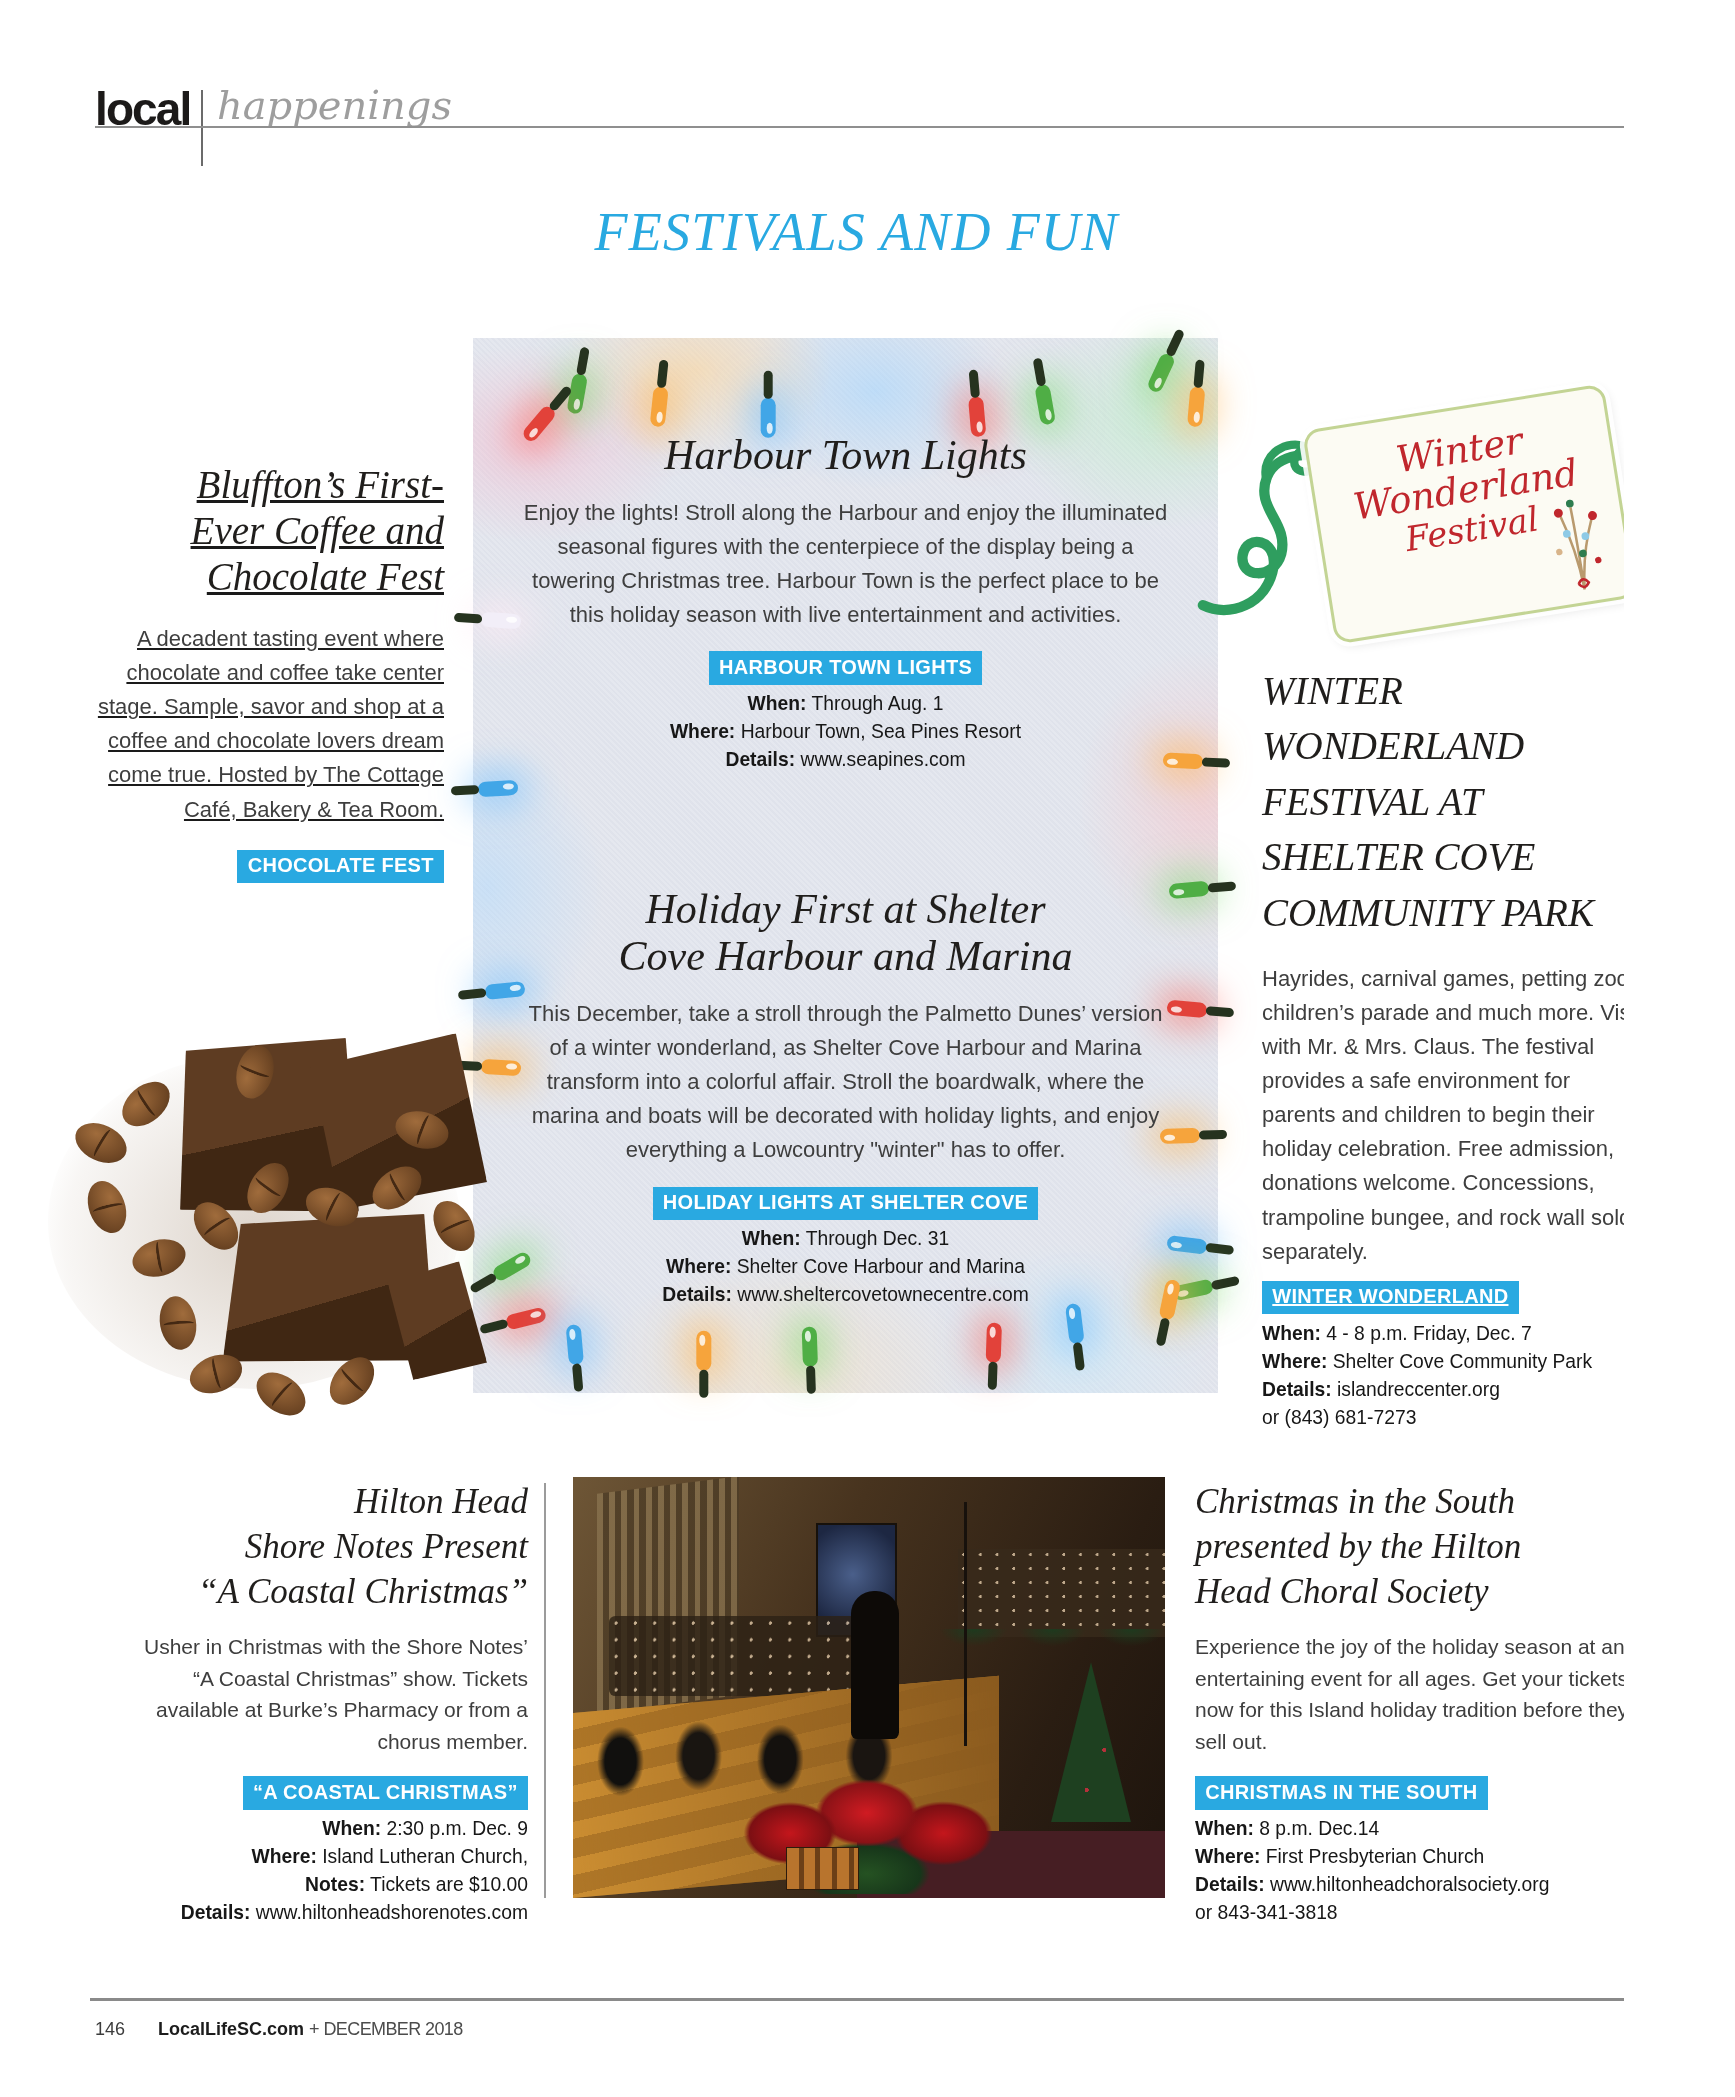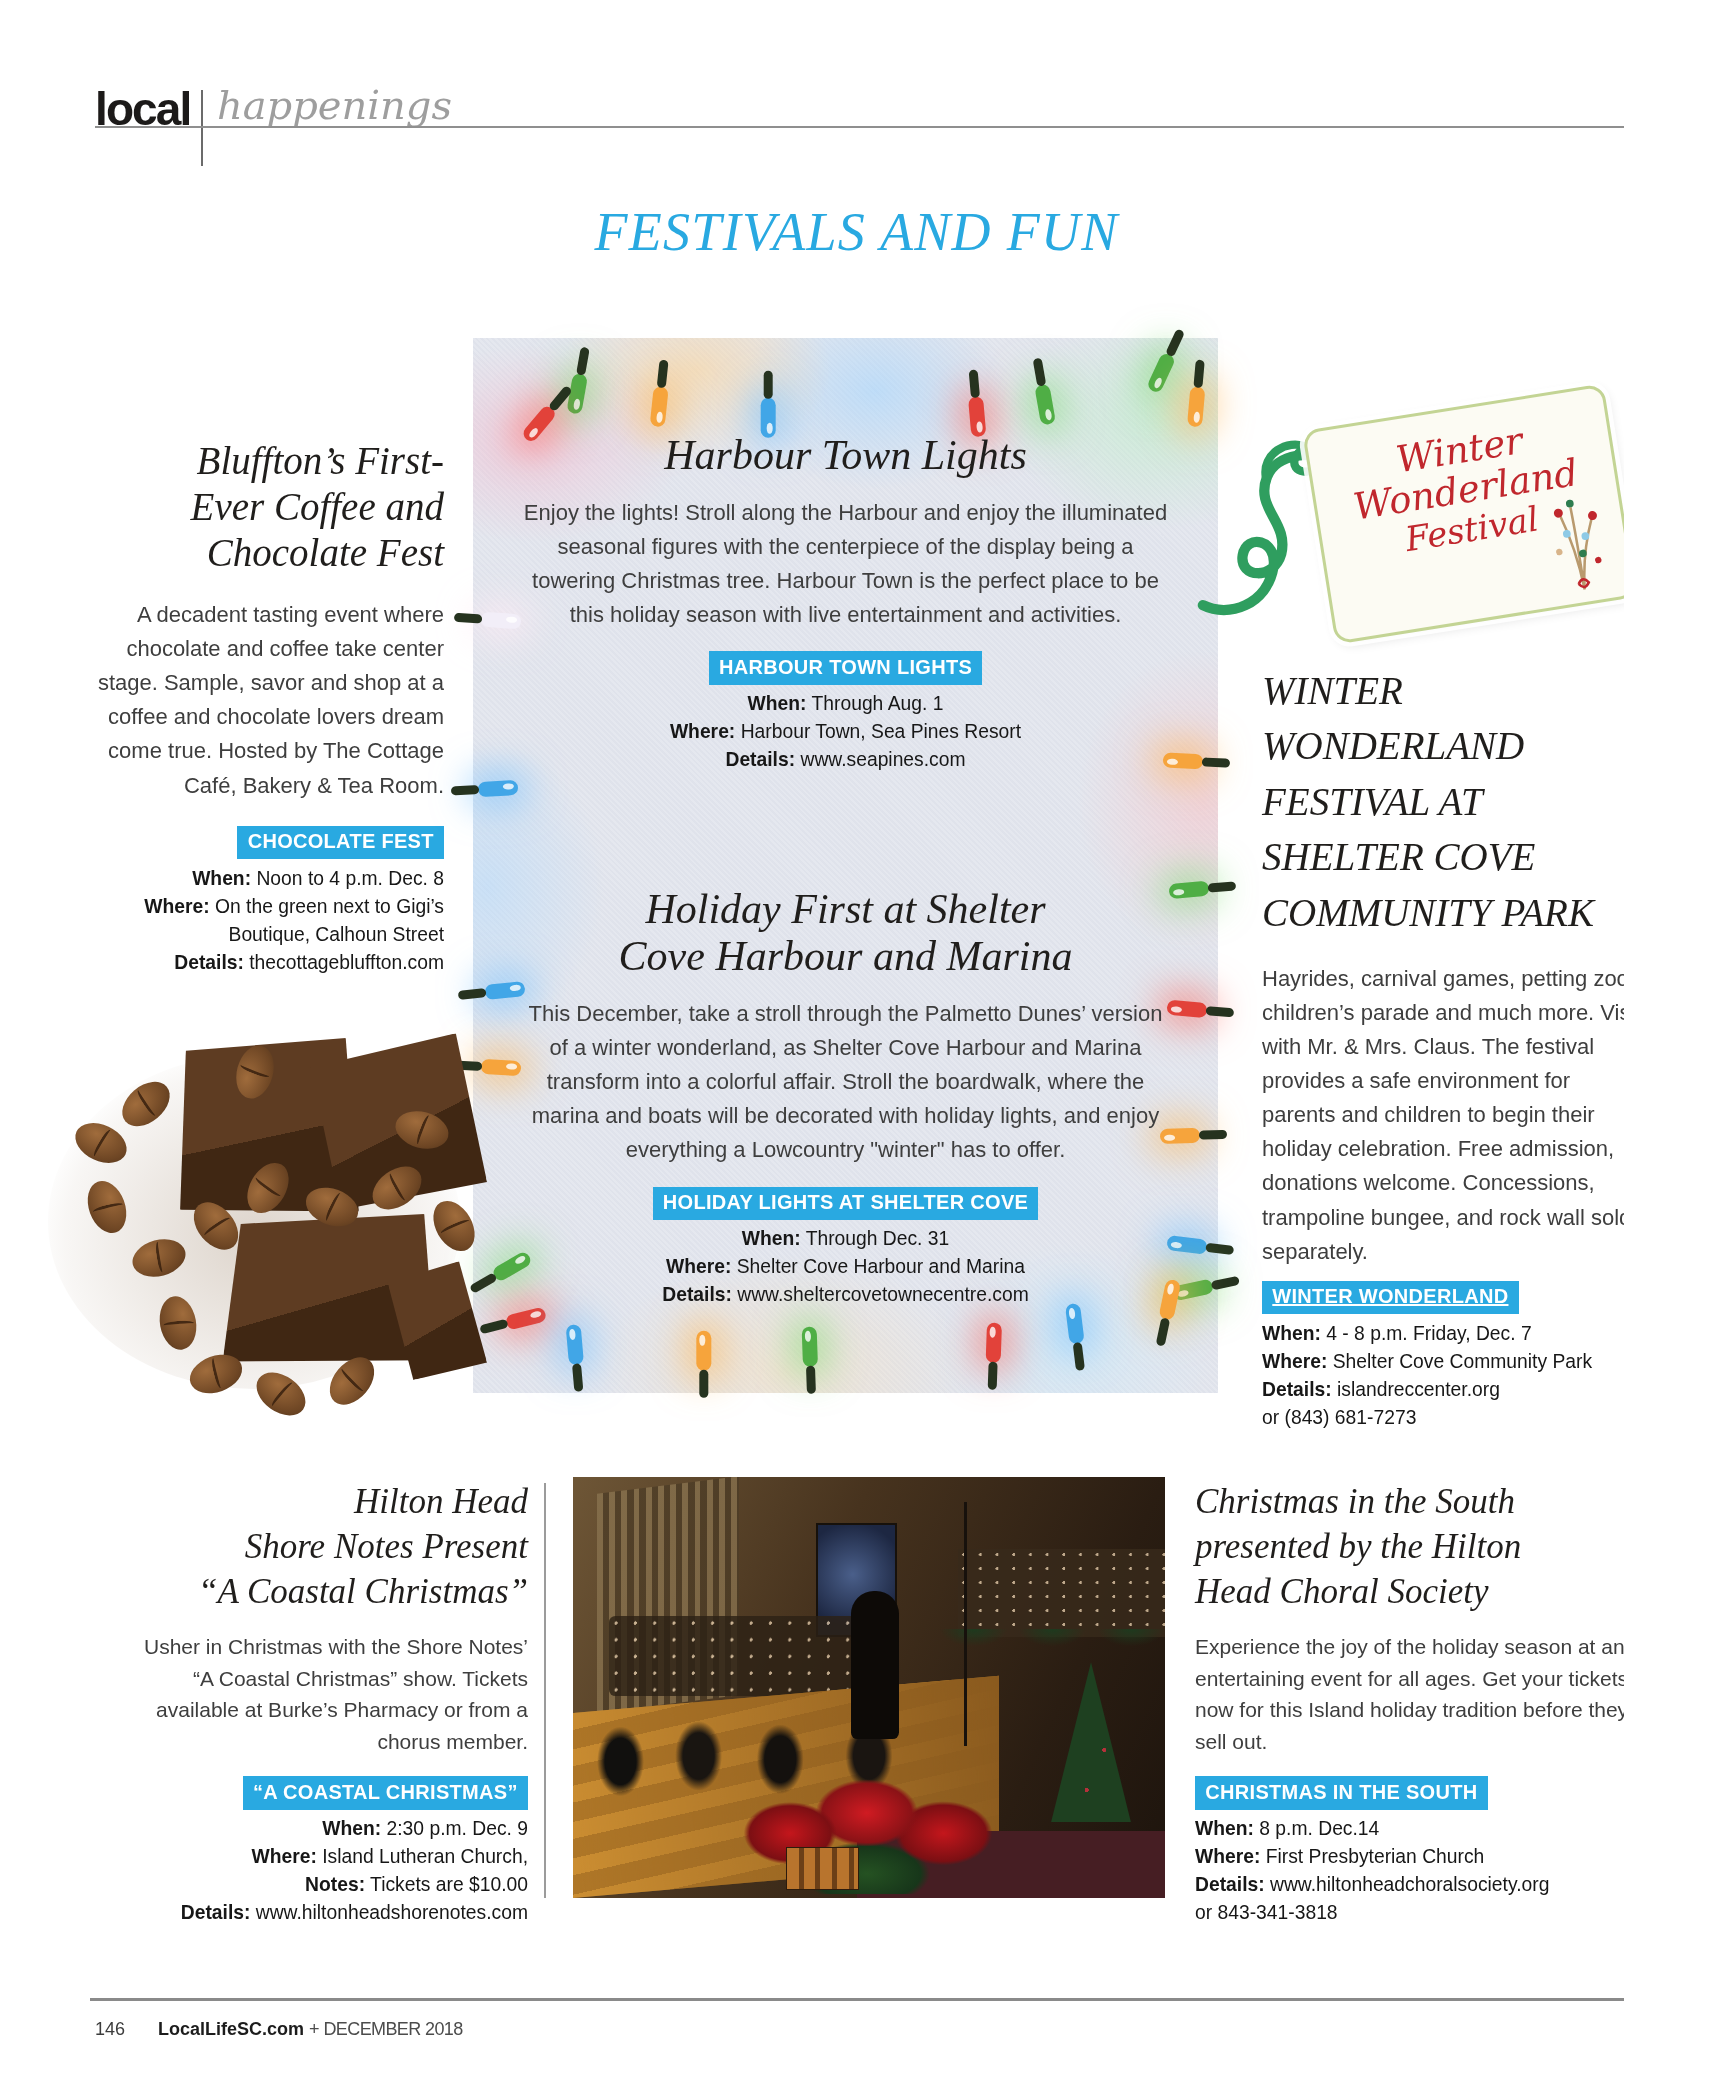--- a/index.html
+++ b/index.html
@@ -26,21 +26,21 @@
   .badge{display:inline-block;background:#29a9e1;color:#fff;font-weight:bold;font-size:20px;
          padding:4.5px 10.3px 5.8px 10.3px;letter-spacing:0.3px;}
   .info{font-size:19.3px;line-height:1.45;color:#171717;}
   .info .lbl{font-weight:bold;}
 
   .align-r{text-align:right;}
   .align-l{text-align:left;}
   .align-c{text-align:center;}
 
   
-  .col-left{position:absolute;left:97px;top:438px;width:347px;}
+  .col-left{position:absolute;left:97px;top:462px;width:347px;text-decoration:underline;}
   .col-left h2{font-size:39px;line-height:1.18;}
   .col-left .body-copy{margin-top:22px;}
   .col-left .badge{margin-top:23px;}
   .col-left .info{margin-top:6.4px;}
 
   
   .lights-panel{position:absolute;left:473px;top:338px;width:745px;height:1055px;
      background-color:#e3e6ee;
      background-image:
        radial-gradient(ellipse 219px 142px at 8% 10%,rgba(248,183,205,.5),transparent 70%),
@@ -180,25 +180,20 @@
   <div class="page-title">FESTIVALS AND FUN</div>
 
   <div class="col-left align-r">
     <h2 class="headline">
       <span>Bluffton’s First-</span><br>
       <span>Ever Coffee and</span><br>
       <span>Chocolate Fest</span>
     </h2>
     <div class="body-copy">A decadent tasting event where chocolate and coffee take center stage. Sample, savor and shop at a coffee and chocolate lovers dream come true. Hosted by The Cottage Café, Bakery &amp; Tea Room.</div>
     <div><span class="badge">CHOCOLATE FEST</span></div>
-    <div class="info">
-      <div><span class="lbl">When:</span> <span>Noon to 4 p.m. Dec. 8</span></div>
-      <div><span class="lbl">Where:</span> <span>On the green next to Gigi’s Boutique, Calhoun Street</span></div>
-      <div><span class="lbl">Details:</span> <span>thecottagebluffton.com</span></div>
-    </div>
   </div>
 
   <div class="lights-panel">
 
     <div class="bulb b-green" style="left:84px;top:48px;transform:rotate(100deg);"></div>
     <div class="bulb b-red" style="left:46px;top:78px;transform:rotate(130deg);"></div>
     <div class="bulb b-orange" style="left:166px;top:61px;transform:rotate(96deg);"></div>
     <div class="bulb b-blue" style="left:275px;top:72px;transform:rotate(90deg);"></div>
     <div class="bulb b-red" style="left:484px;top:71px;transform:rotate(85deg);"></div>
     <div class="bulb b-green" style="left:552px;top:59px;transform:rotate(80deg);"></div>

